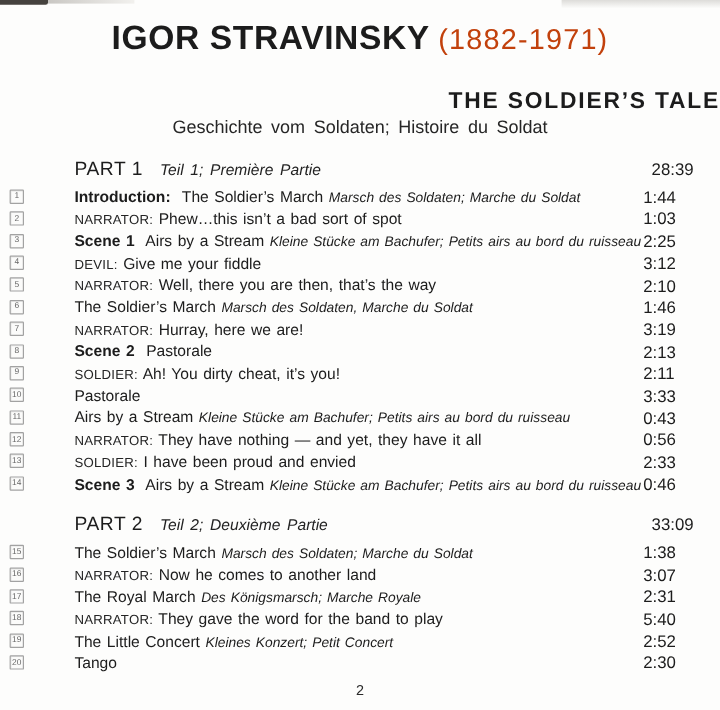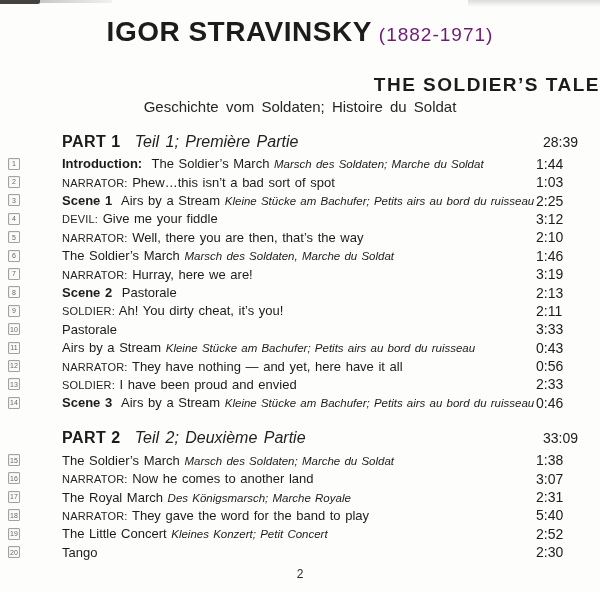--- a/index.html
+++ b/index.html
@@ -17,33 +17,33 @@
     overflow: hidden;
   }
   
   .artifact { position: absolute; top: 0; }
   .artifact-left-dark { left: 0; width: 40px; height: 4px; background: #45423e; border-radius: 0 0 2px 0; }
   .artifact-left-fade { left: 40px; width: 72px; height: 3px; background: linear-gradient(to right, #c9c7c3, #f2f1ee); }
   .artifact-right { right: 0; width: 132px; height: 7px; background: linear-gradient(to bottom, #dddcd9, #fdfdfc); }
 
   header { text-align: center; padding-top: 15px; }
   .composer-line { margin: 0; font-size: 28px; font-weight: bold; letter-spacing: 0.5px; line-height: 1.2; }
-  .composer-line .dates { font-size: 19px; font-weight: normal; letter-spacing: 1px; color: #701a75; margin-left: 7px; }
+  .composer-line .dates { font-size: 24px; font-weight: normal; letter-spacing: 1px; color: #c2410c; margin-left: 7px; }
   .work-title { margin: 25px 0 2px 0; font-size: 19px; font-weight: bold; letter-spacing: 1.5px; text-align: right; }
   .work-subtitle { font-size: 15px; color: #262626; word-spacing: 3px; }
 
   main { margin-top: 18px; padding: 0 22px 0 8px; }
 
   .part + .part { margin-top: 17px; }
   .part-heading {
     display: flex; align-items: baseline;
     padding-left: 54px; height: 20px; margin-bottom: 2px;
   }
-  .part-label { font-weight: bold; font-size: 16px; letter-spacing: 0.5px; }
-  .part-subtitle { font-style: italic; font-size: 16px; margin-left: 14px; word-spacing: 2px; color: #222; }
+  .part-label { font-weight: normal; font-size: 16px; letter-spacing: 0.5px; }
+  .part-subtitle { font-style: italic; font-size: 13px; margin-left: 14px; word-spacing: 2px; color: #222; }
   .part-duration { margin-left: auto; font-size: 14px; }
 
   .track-row { position: relative; display: flex; align-items: center; height: 18.4px; }
   .num-box {
     position: absolute; left: 0; top: 3px;
     width: 12px; height: 12px;
     border: 1px solid #a2a2a2; border-radius: 1px;
     background: #fbfbfa;
     box-shadow: inset 0.5px 0.5px 0 #e4e4e2;
     display: flex; align-items: center; justify-content: center;
@@ -170,21 +170,21 @@
               <span class="num">11</span>
             </span>
     <span class="track-text">  <span class="seg plain">Airs by a Stream</span> <span class="seg foreign">Kleine Stücke am Bachufer; Petits airs au bord du ruisseau</span></span>
     <span class="time">0:43</span>
   </div>
 
   <div class="track-row">
     <span class="num-box">
               <span class="num">12</span>
             </span>
-    <span class="track-text"><span class="seg speaker">NARRATOR:</span>  <span class="seg plain">They have nothing — and yet, here have it all</span> </span>
+    <span class="track-text"><span class="seg speaker">NARRATOR:</span>  <span class="seg plain">They have nothing — and yet, they have it all</span> </span>
     <span class="time">0:56</span>
   </div>
 
   <div class="track-row">
     <span class="num-box">
               <span class="num">13</span>
             </span>
     <span class="track-text"><span class="seg speaker">SOLDIER:</span>  <span class="seg plain">I have been proud and envied</span> </span>
     <span class="time">2:33</span>
   </div>

